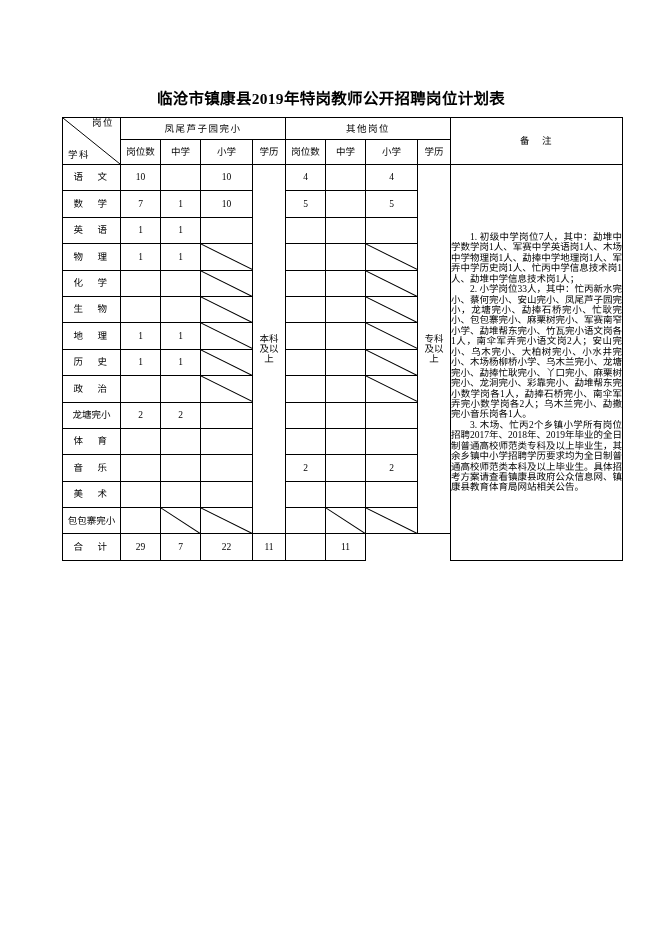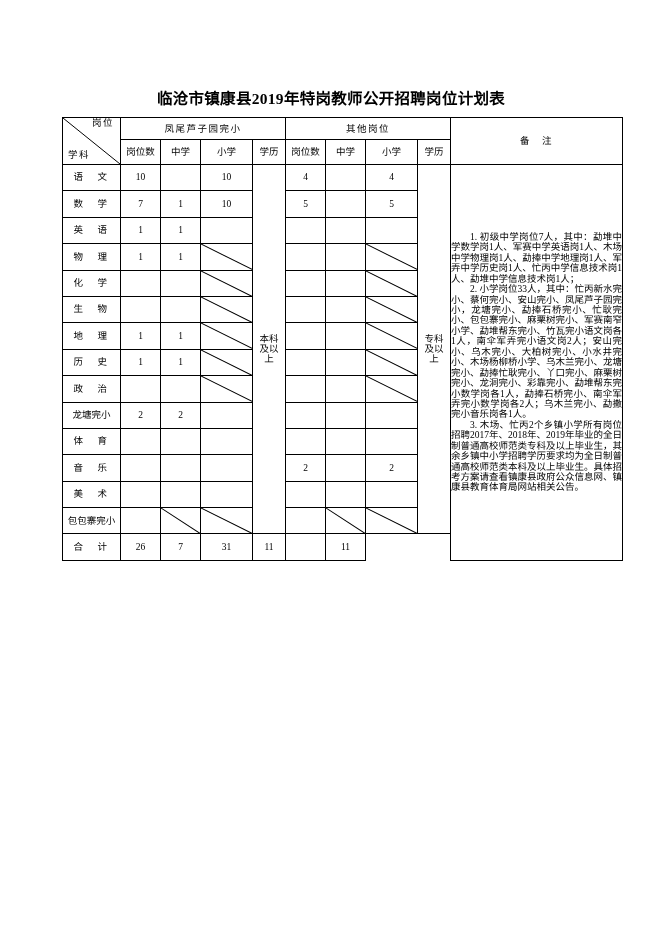--- a/index.html
+++ b/index.html
@@ -355,23 +355,23 @@
           <td><span></span></td>
           <td><svg class="slash" viewBox="0 0 52 25" preserveAspectRatio="none">
               <line x1="0" y1="0" x2="52" y2="25" stroke="#000" stroke-width="1"></line>
             </svg><span></span></td>
           <td><svg class="slash" viewBox="0 0 52 25" preserveAspectRatio="none">
               <line x1="0" y1="0" x2="52" y2="25" stroke="#000" stroke-width="1"></line>
             </svg><span></span></td>
         </tr>
         <tr class="total-row">
           <td class="subject-cell">合　计</td>
-          <td><span>26</span></td>
+          <td><span>29</span></td>
           <td><span>7</span></td>
-          <td><span>31</span></td>
+          <td><span>22</span></td>
           <td><span>11</span></td>
           <td><span></span></td>
           <td><span>11</span></td>
         </tr>
       </tbody>
       <tbody id="body-rows"></tbody>
 
   </table>
 
 </div>

